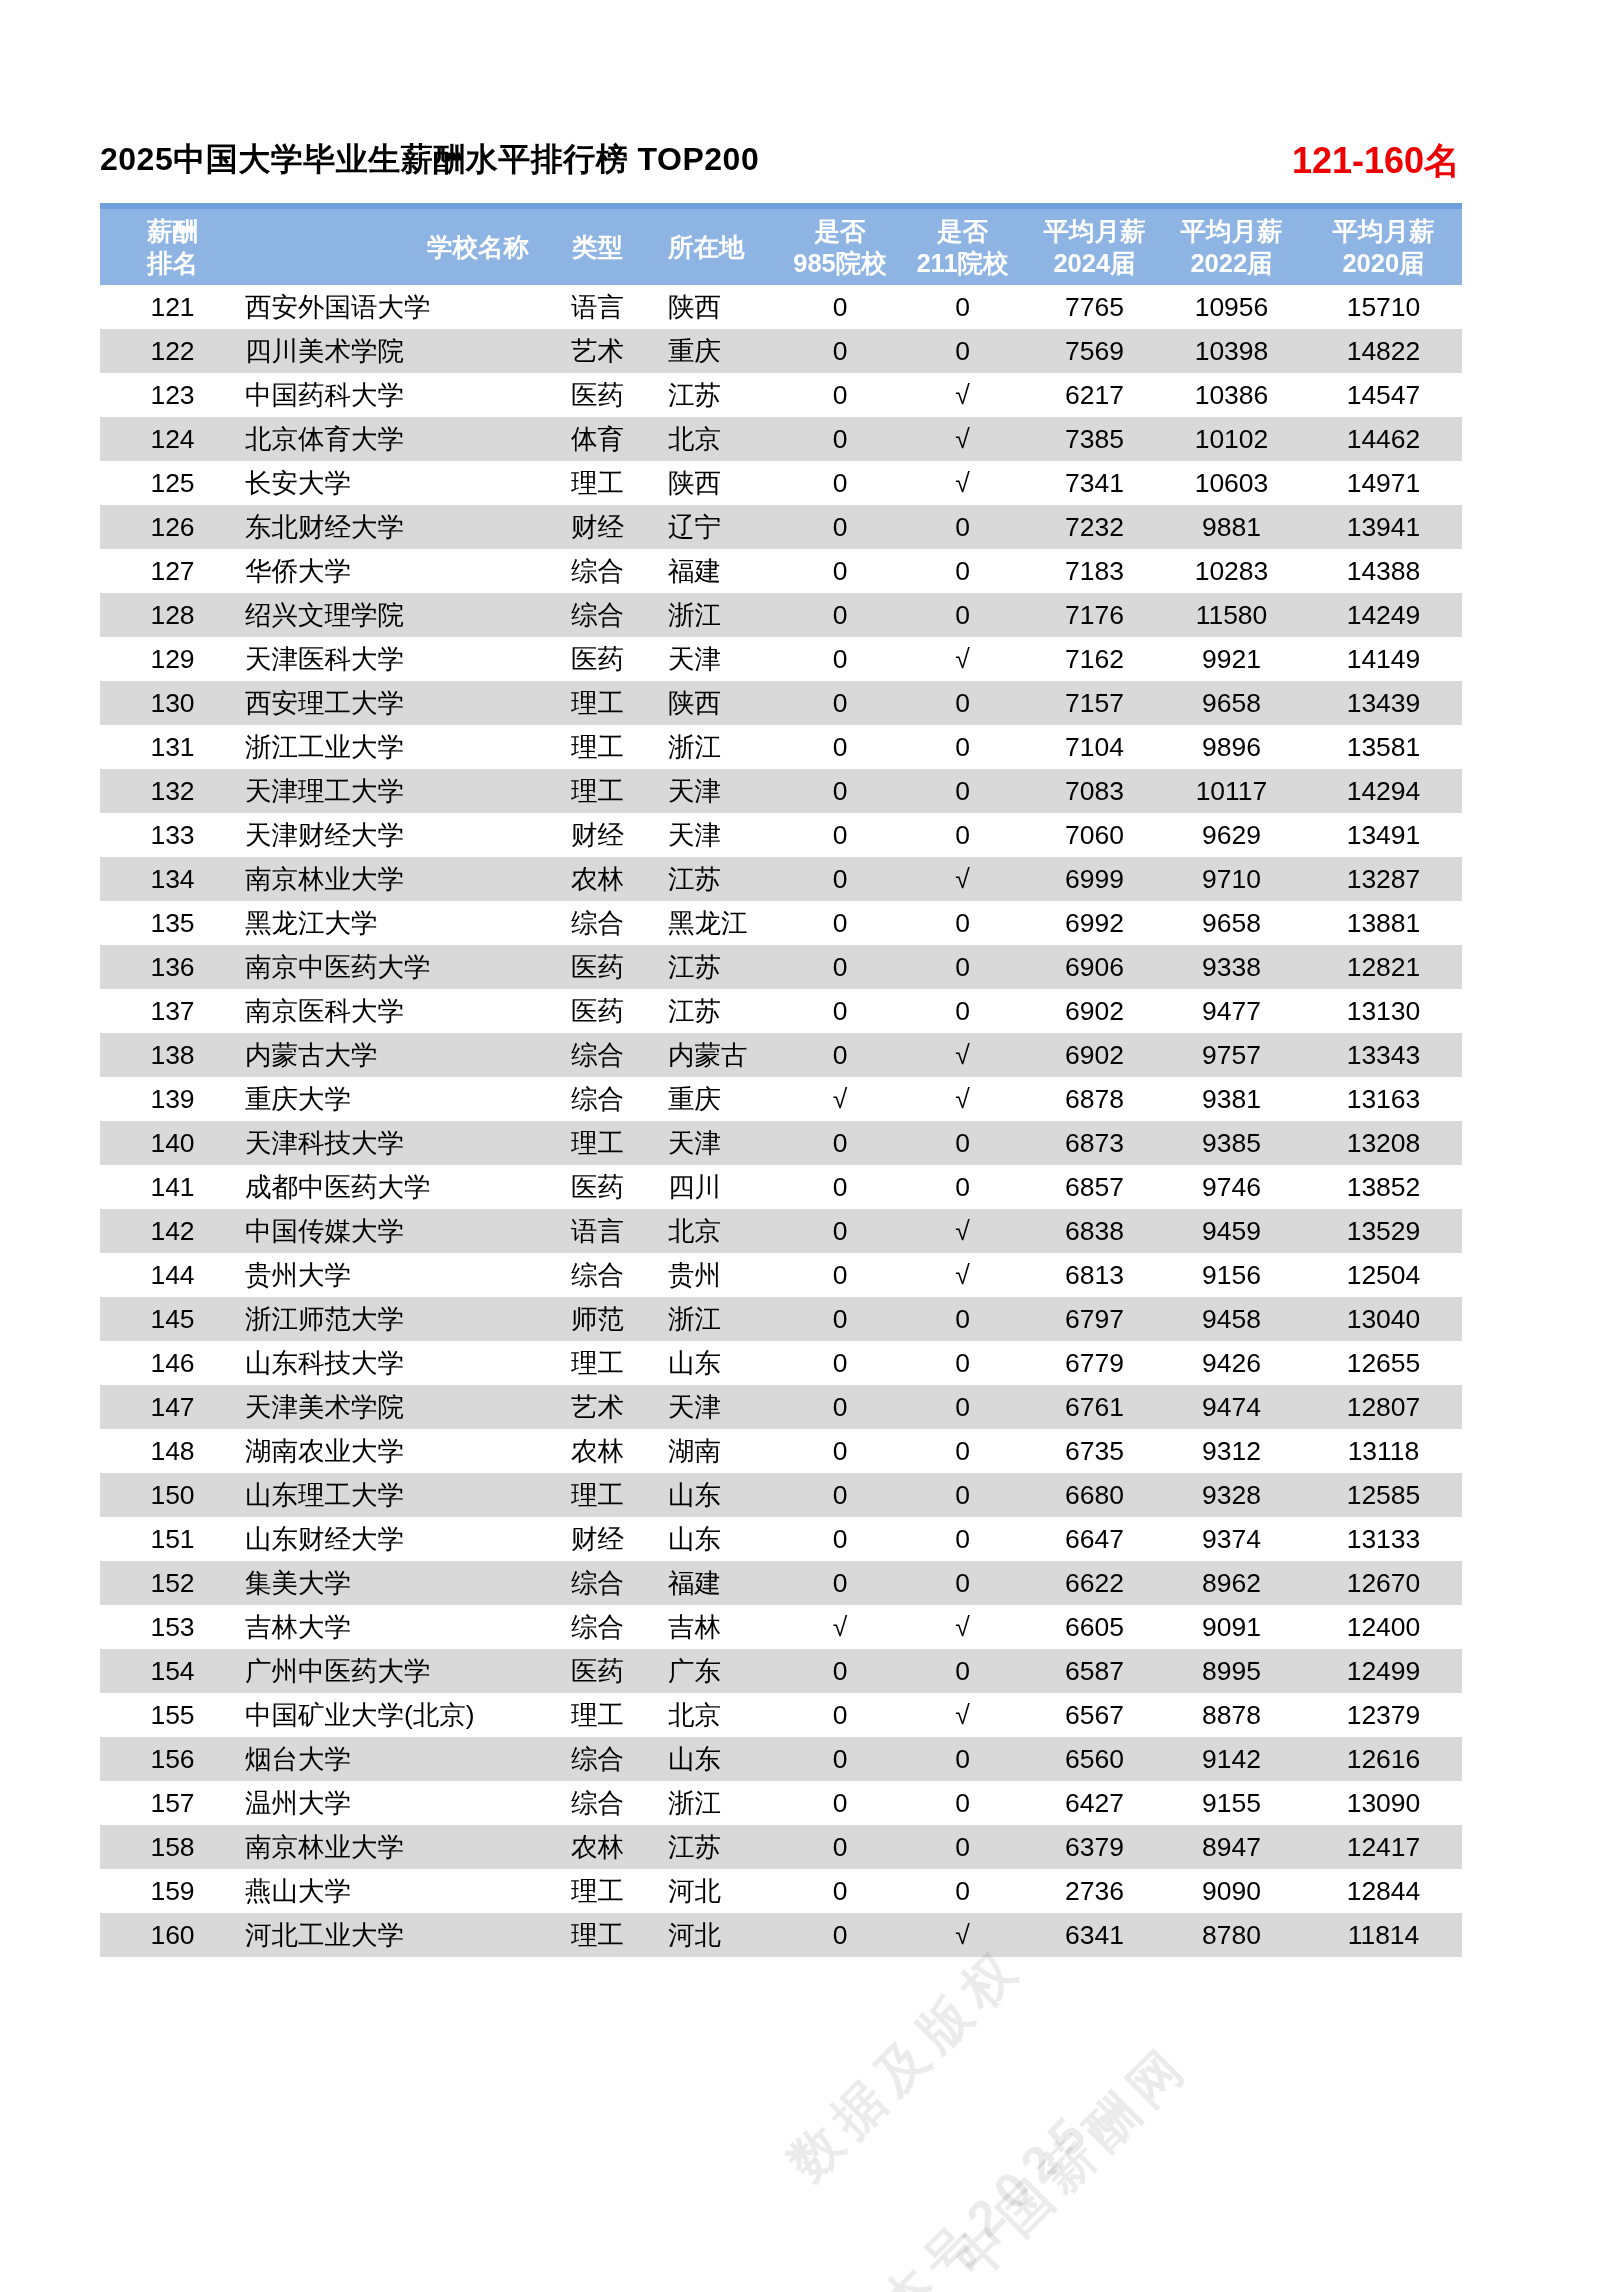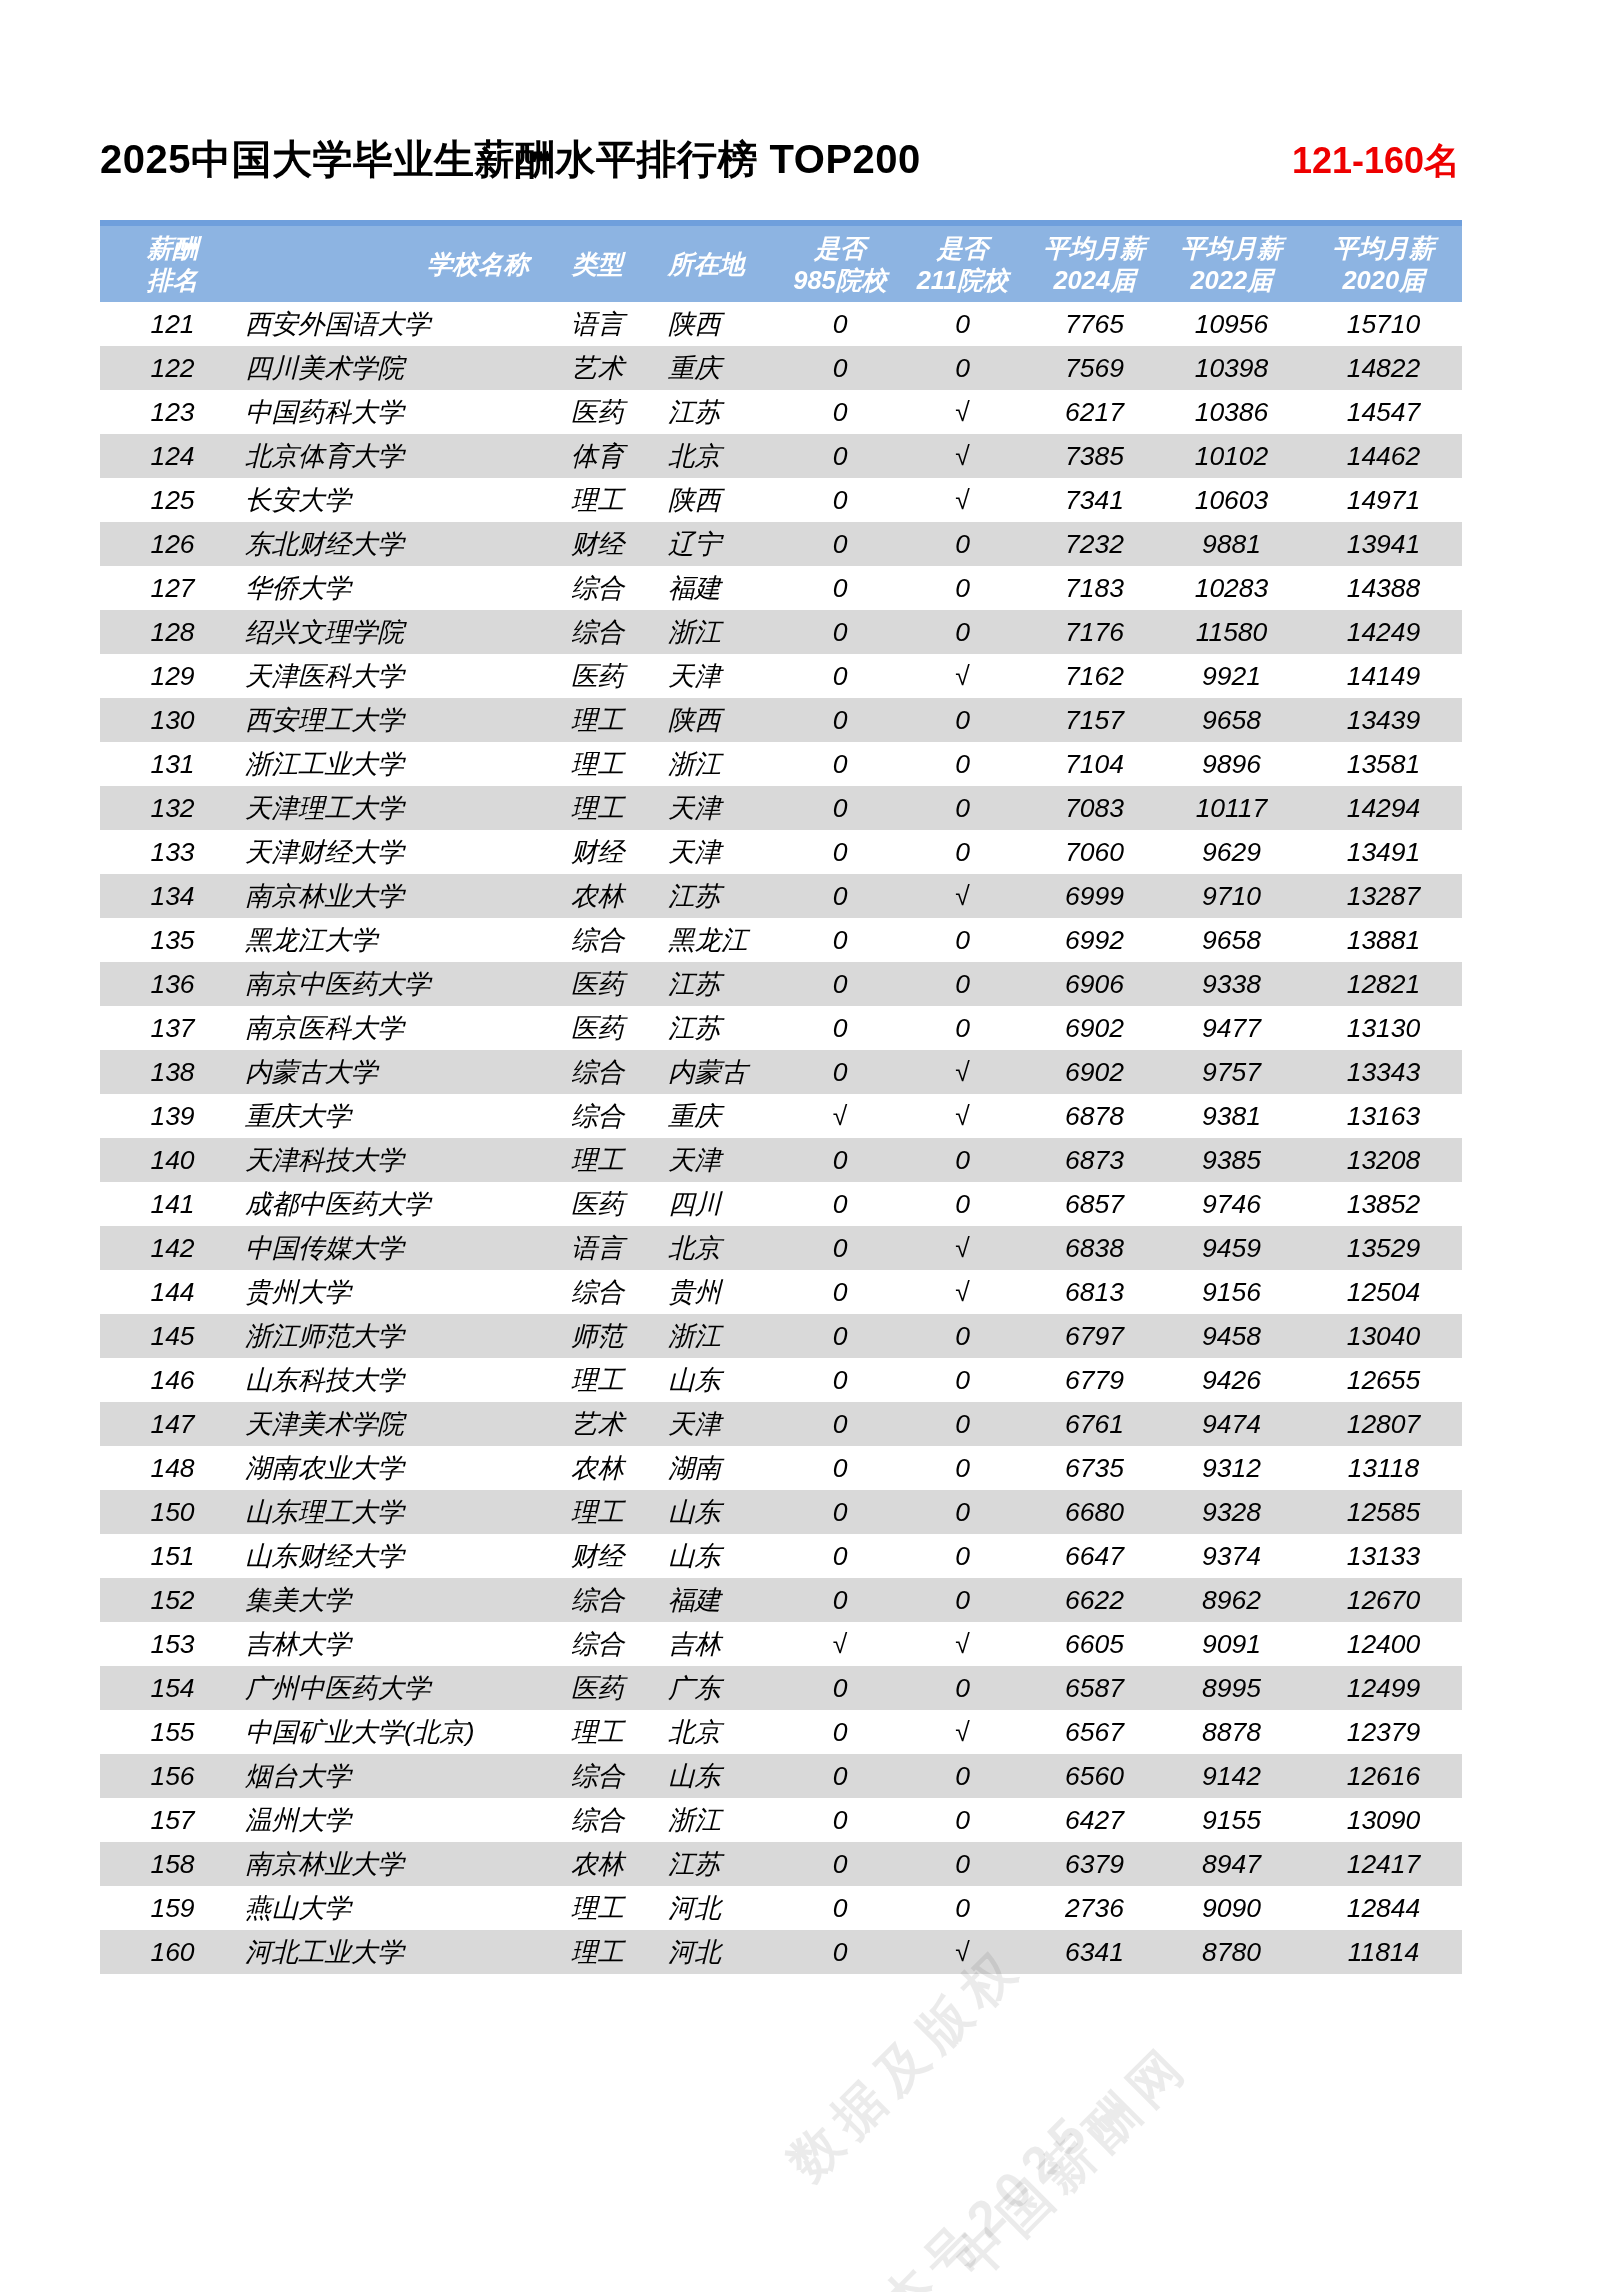--- a/index.html
+++ b/index.html
@@ -12,28 +12,28 @@
   body{
     width:1621px;height:2293px;position:relative;overflow:hidden;
     font-family:"Liberation Sans","DejaVu Sans",sans-serif;color:#000;
   }
   .page{position:relative;width:1621px;height:2293px;}
   .title-row{
     position:absolute;left:100px;top:135px;width:1360px;
     display:flex;justify-content:space-between;align-items:flex-end;
   }
   .page-title{
-    margin:0;font-size:40px;font-weight:bold;line-height:49px;letter-spacing:0.5px;
+    margin:0;font-size:32px;font-weight:bold;line-height:49px;letter-spacing:0.5px;
   }
   .range-label{
     font-size:36px;font-weight:bold;line-height:47px;color:var(--accent-red);
   }
   table.ranking{
-    position:absolute;left:100px;top:220px;width:1360px;
-    border-collapse:collapse;table-layout:fixed;font-style:italic;
+    position:absolute;left:100px;top:203px;width:1360px;
+    border-collapse:collapse;table-layout:fixed;
   }
   thead th{
     background:var(--header-bg);border-top:6.9px solid var(--header-top);
     color:#ffffff;font-weight:bold;font-size:25.5px;line-height:32px;
     padding:5.9px 0;vertical-align:middle;text-align:center;
   }
   tbody td{
     height:44px;font-size:26.5px;line-height:44px;padding:0;
     text-align:center;white-space:nowrap;overflow:hidden;
   }

